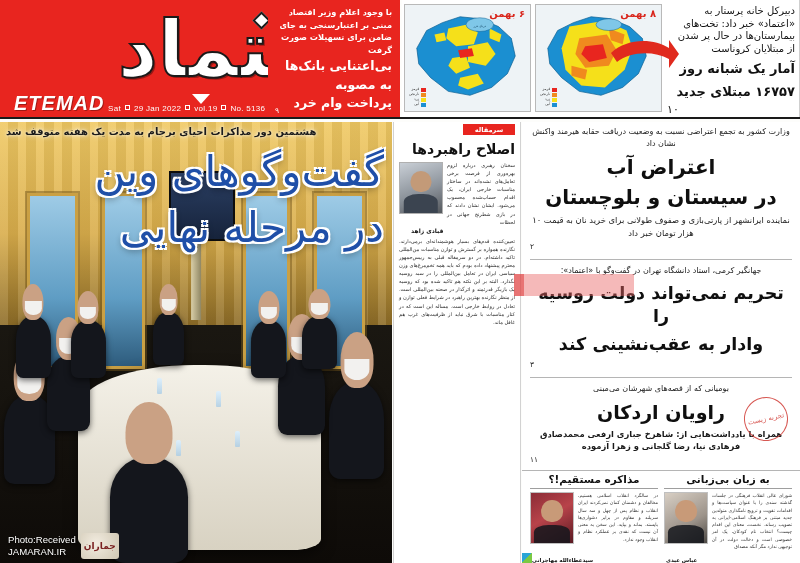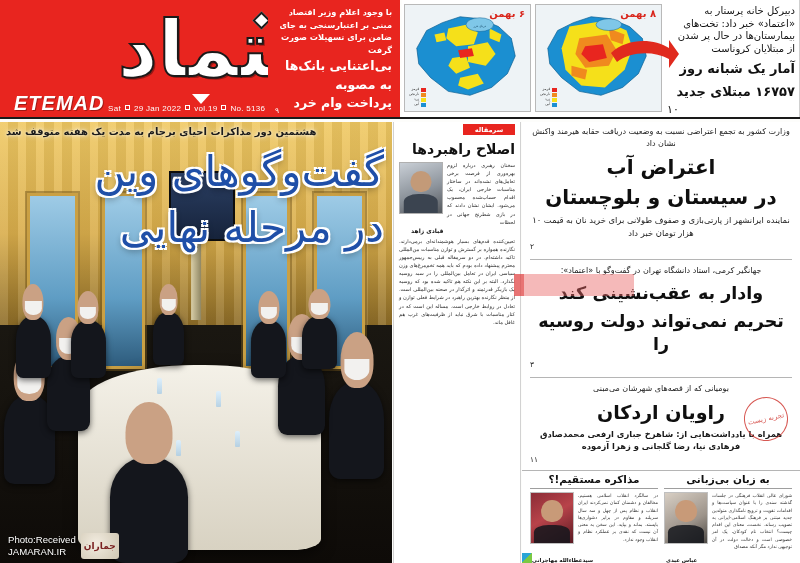--- a/index.html
+++ b/index.html
@@ -712,22 +712,22 @@
       <div class="lead">وزارت کشور به تجمع اعتراضی نسبت به وضعیت دریافت حقابه هیرمند واکنش نشان داد</div>
       <div class="hl">اعتراض آب</div>
       <div class="hl">در سیستان و بلوچستان</div>
       <div class="sub">نماینده ایرانشهر از پارتی‌بازی و صفوف طولانی برای خرید نان به قیمت ۱۰ هزار تومان خبر داد</div>
       <div class="pg">۲</div>
     </div>
     <div class="rule"></div>
 
     <div class="story s2">
       <div class="lead">جهانگیر کرمی، استاد دانشگاه تهران در گفت‌وگو با «اعتماد»:</div>
+      <div class="hl">تحریم نمی‌تواند دولت روسیه را</div>
       <div class="hl">وادار به عقب‌نشینی کند</div>
-      <div class="hl">تحریم نمی‌تواند دولت روسیه را</div>
       <div class="pg">۳</div>
     </div>
     <div class="rule"></div>
 
     <div class="story s3">
       <div class="stamp">تجربه زیست</div>
       <div class="lead">بومیانی که از قصه‌های شهرشان می‌مبنی</div>
       <div class="hl">راویان اردکان</div>
       <div class="sub">همراه با یادداشت‌هایی از: شاهرخ جباری ارفعی محمدصادق فرهادی نیا، رضا گلجانی و زهرا آزموده</div>
       <div class="pg">۱۱</div>

